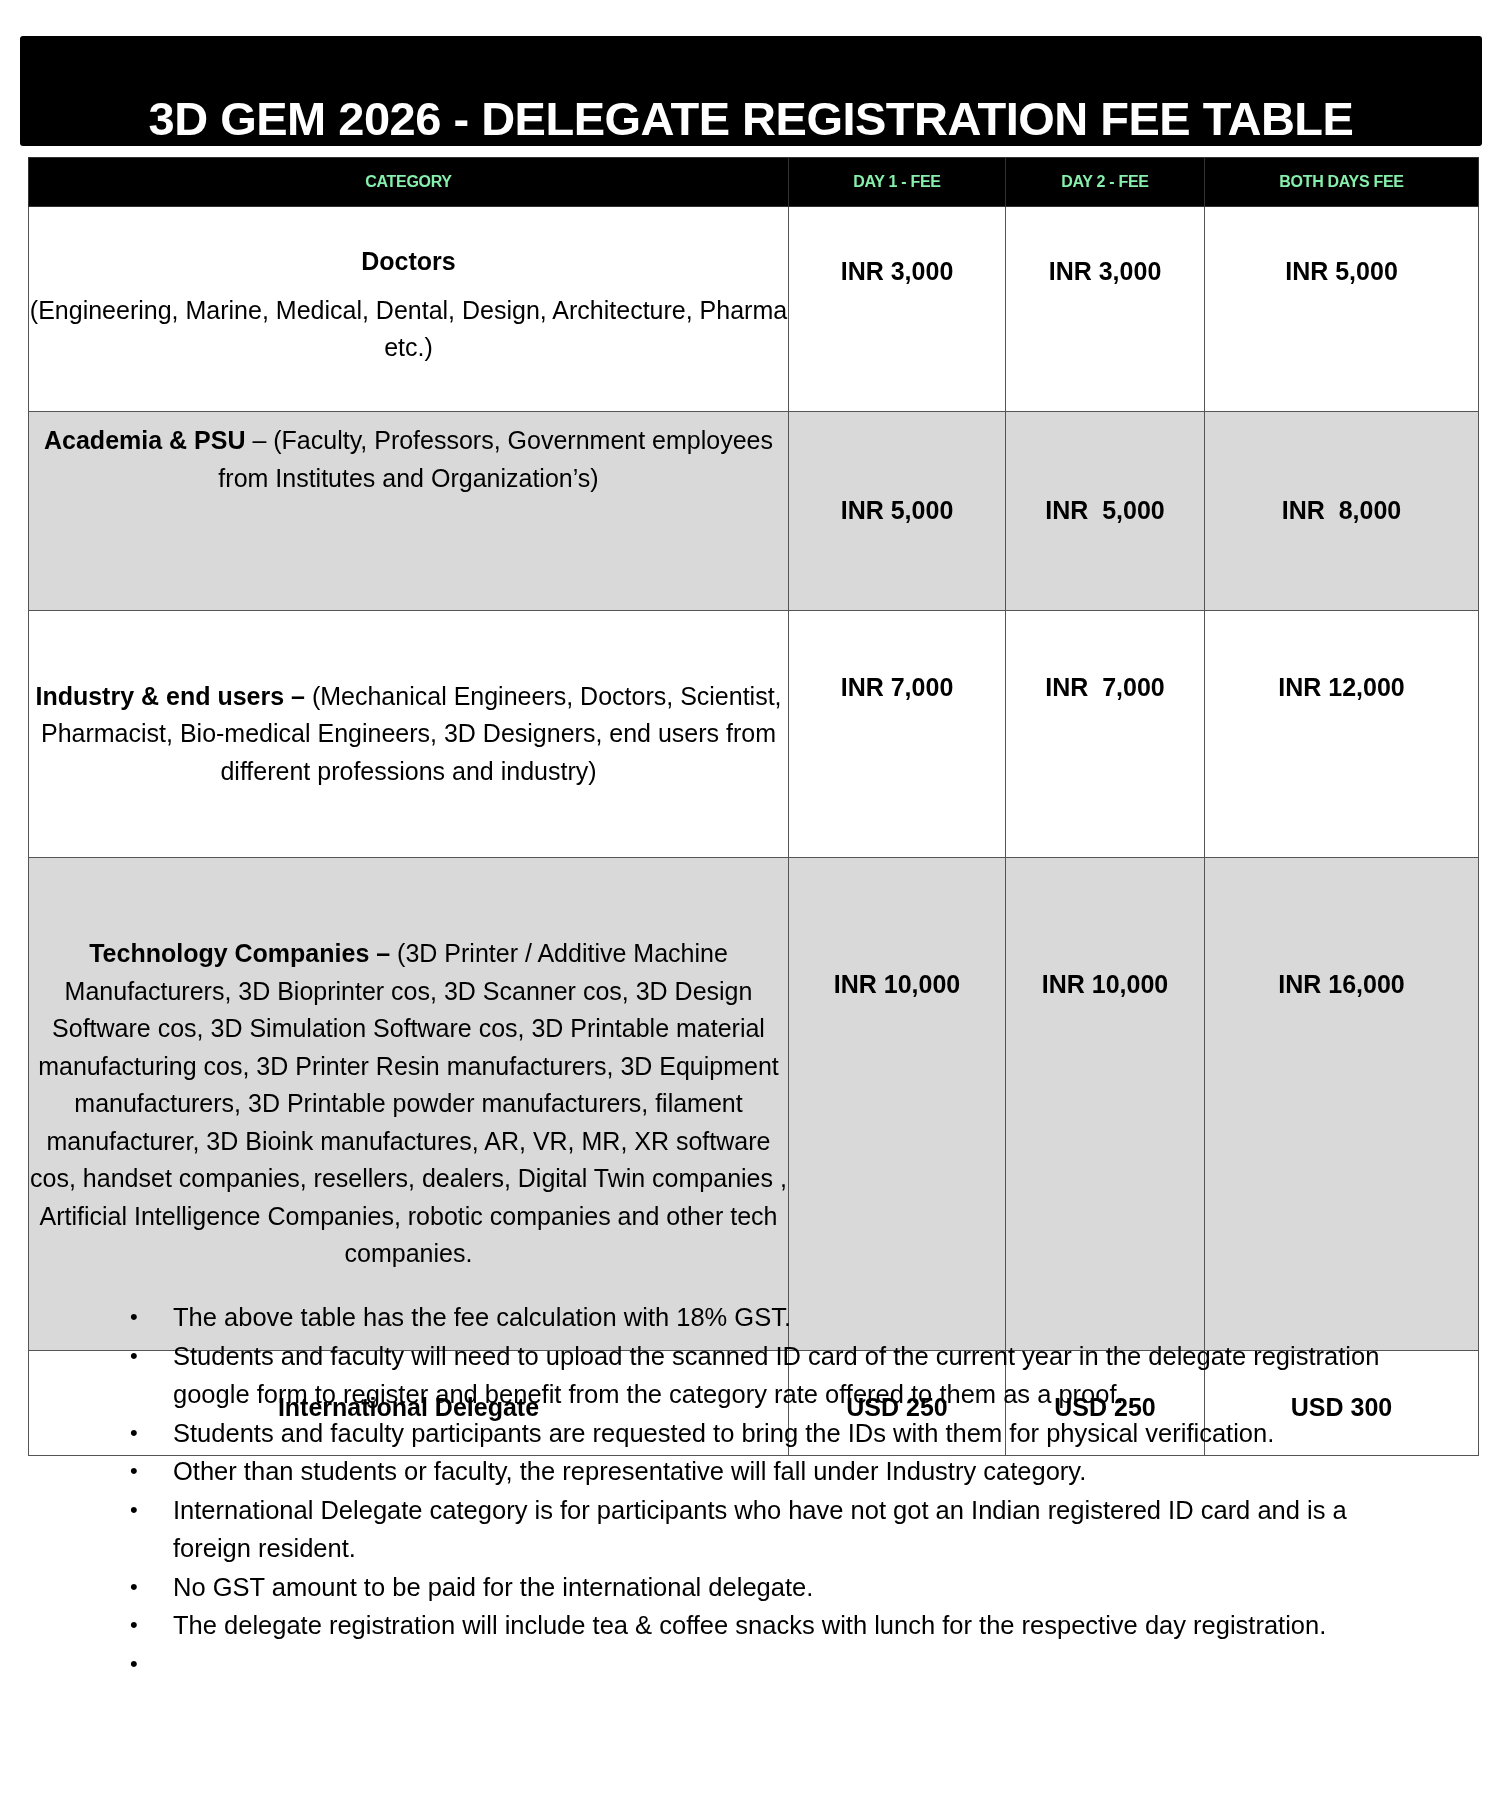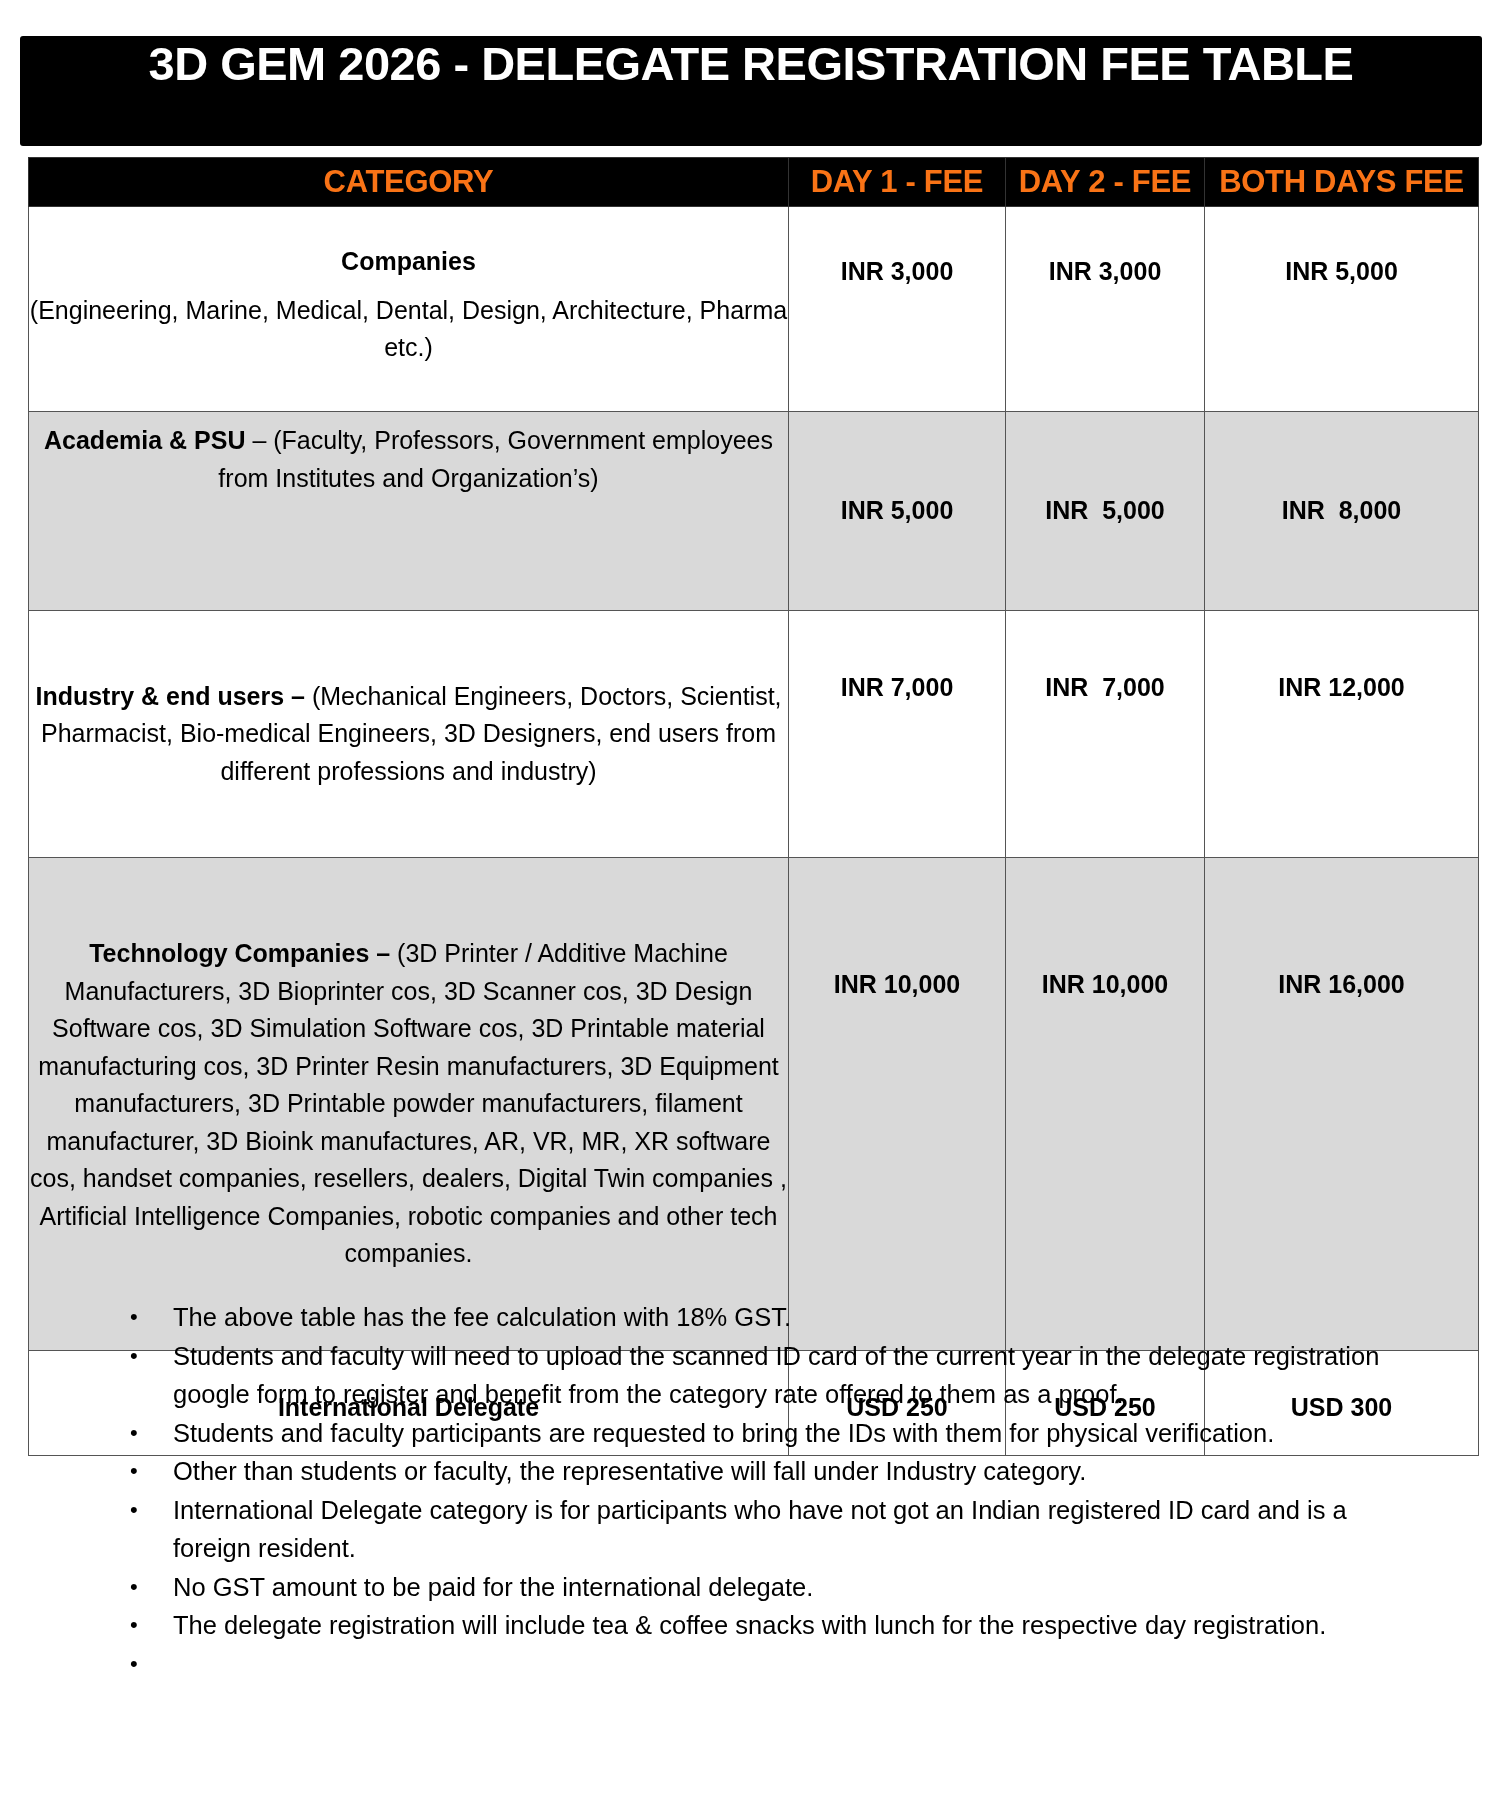--- a/index.html
+++ b/index.html
@@ -10,21 +10,21 @@
       font-family: "Liberation Sans", sans-serif;
       color: #000;
       overflow: hidden;
     }
     .title-bar {
       position: absolute;
       left: 20px; top: 36px;
       width: 1462px; height: 110px;
       background: #000;
       border-radius: 3px;
-      display: flex; align-items: flex-start; justify-content: center;
+      display: flex; align-items: flex-end; justify-content: center;
     }
     .title-bar h1 {
       margin: 0;
       color: #fff;
       font-size: 47px;
       font-weight: bold;
       letter-spacing: -0.5px;
       font-family: "Liberation Sans", sans-serif;
     }
     table.fees {
@@ -34,23 +34,23 @@
       border-collapse: collapse;
       table-layout: fixed;
     }
     table.fees th, table.fees td {
       border: 1.5px solid #555;
       text-align: center;
       padding: 0;
     }
     table.fees thead th {
       background: #000;
-      color: #f97316;
+      color: #86efac;
       font-weight: bold;
-      font-size: 31px;
+      font-size: 16px;
       height: 48px;
       letter-spacing: -0.3px;
       border-color: #333;
     }
     table.fees tbody td {
       font-size: 25px;
       line-height: 37.5px;
       vertical-align: middle;
     }
     table.fees tbody tr.shade td { background: #d9d9d9; }
@@ -106,21 +106,21 @@
     <tr>
       <th>CATEGORY</th>
       <th>DAY 1 - FEE</th>
       <th>DAY 2 - FEE</th>
       <th>BOTH DAYS FEE</th>
     </tr>
   </thead>
   <tbody>
     <tr class="r-students">
       <td class="cat">
-        <span class="cat-name">Companies</span>
+        <span class="cat-name">Doctors</span>
         <span class="cat-desc">(Engineering, Marine, Medical, Dental, Design, Architecture, Pharma etc.)</span>
       </td>
       <td class="fee">INR 3,000</td>
       <td class="fee">INR 3,000</td>
       <td class="fee">INR 5,000</td>
     </tr>
     <tr class="r-academia shade">
       <td class="cat"><span class="cat-name">Academia &amp; PSU</span><span> – (Faculty, Professors, Government employees from Institutes and Organization’s)</span></td>
       <td class="fee" style="white-space:pre">INR 5,000</td>
       <td class="fee" style="white-space:pre">INR  5,000</td>

